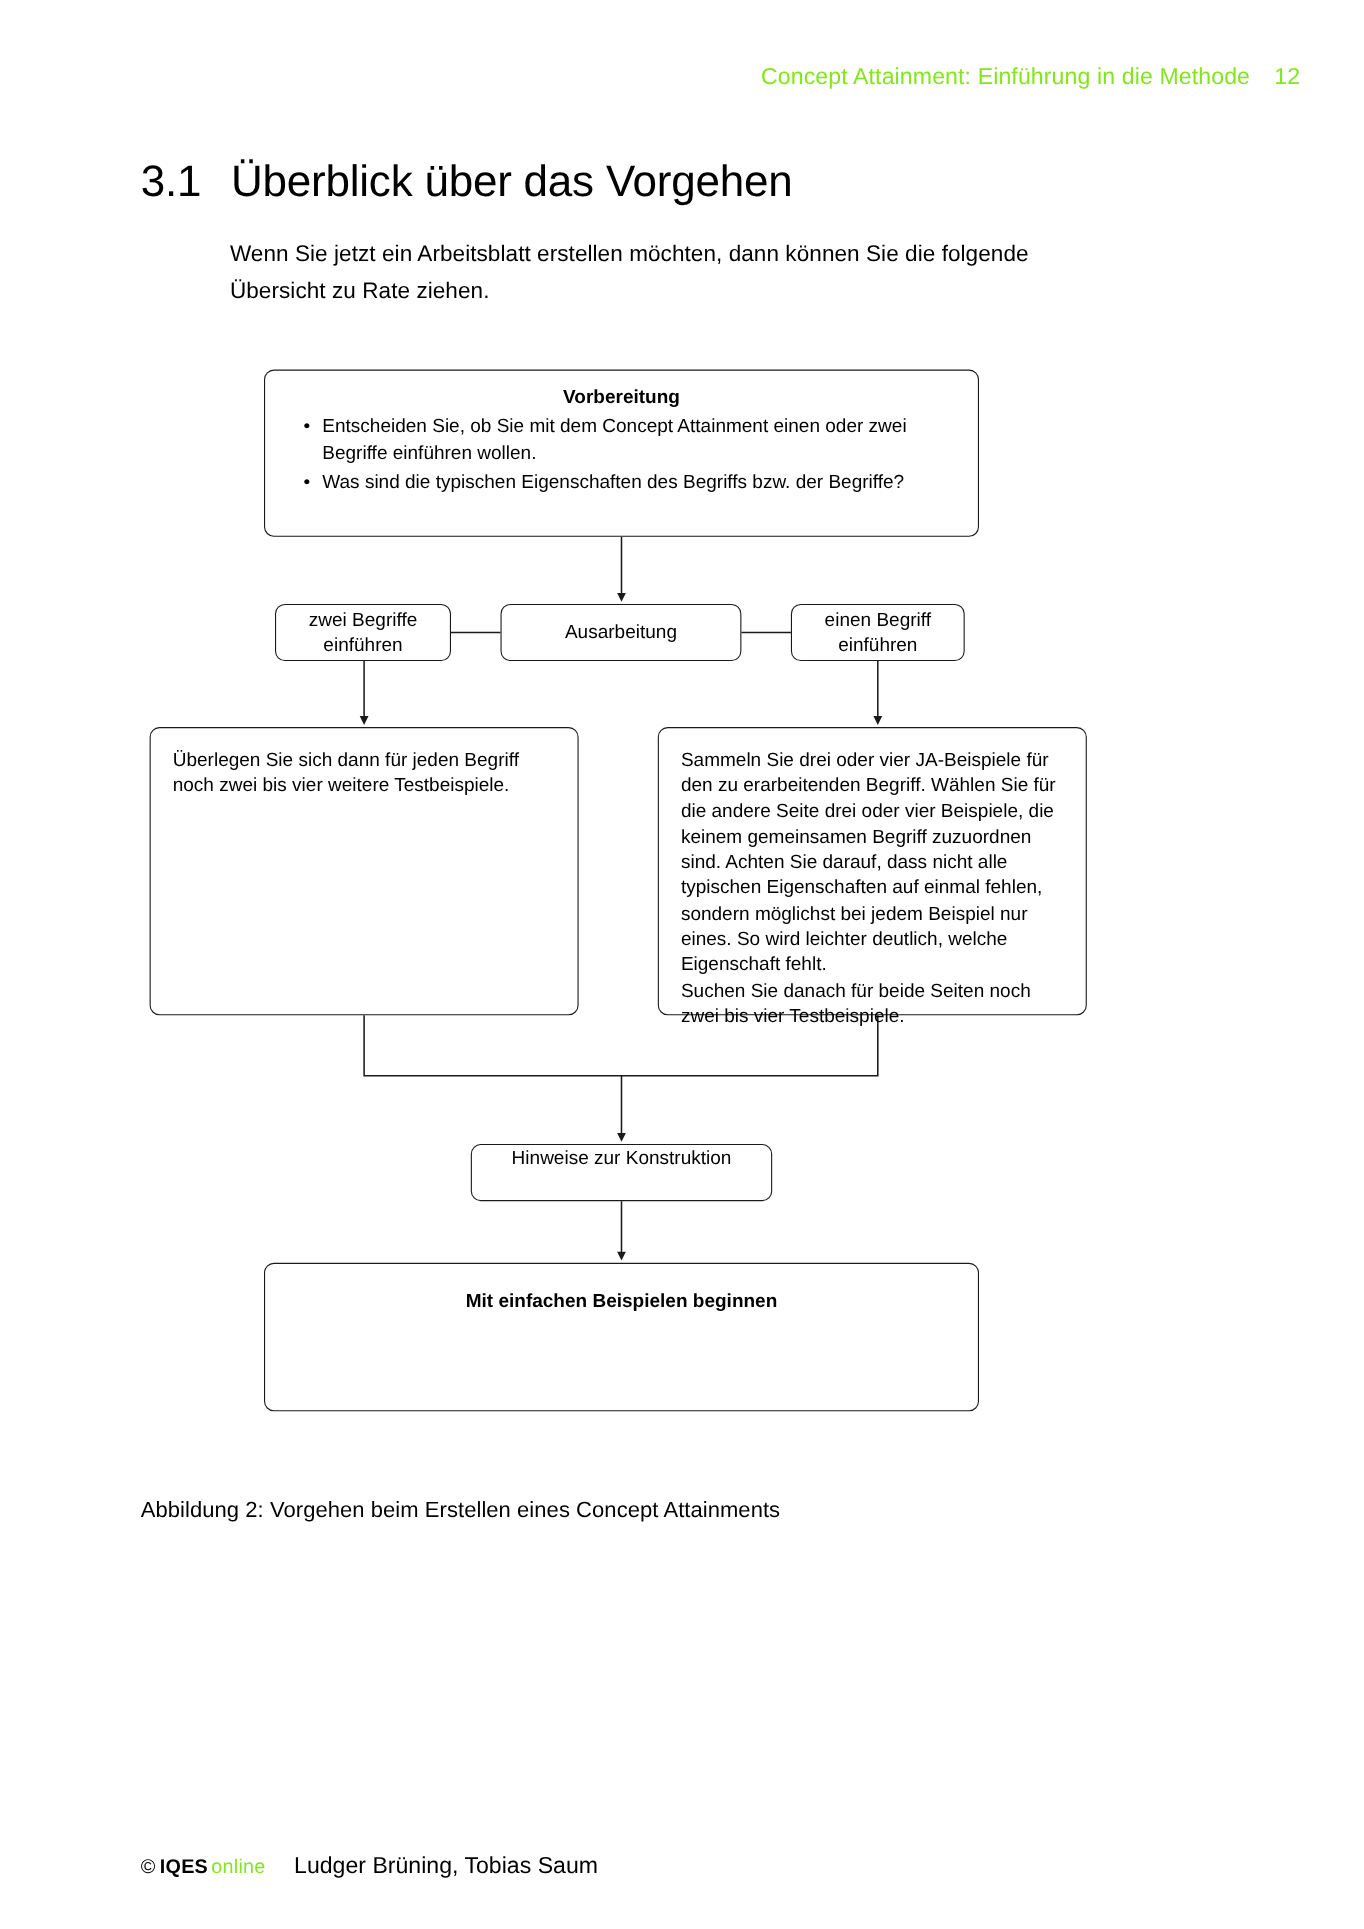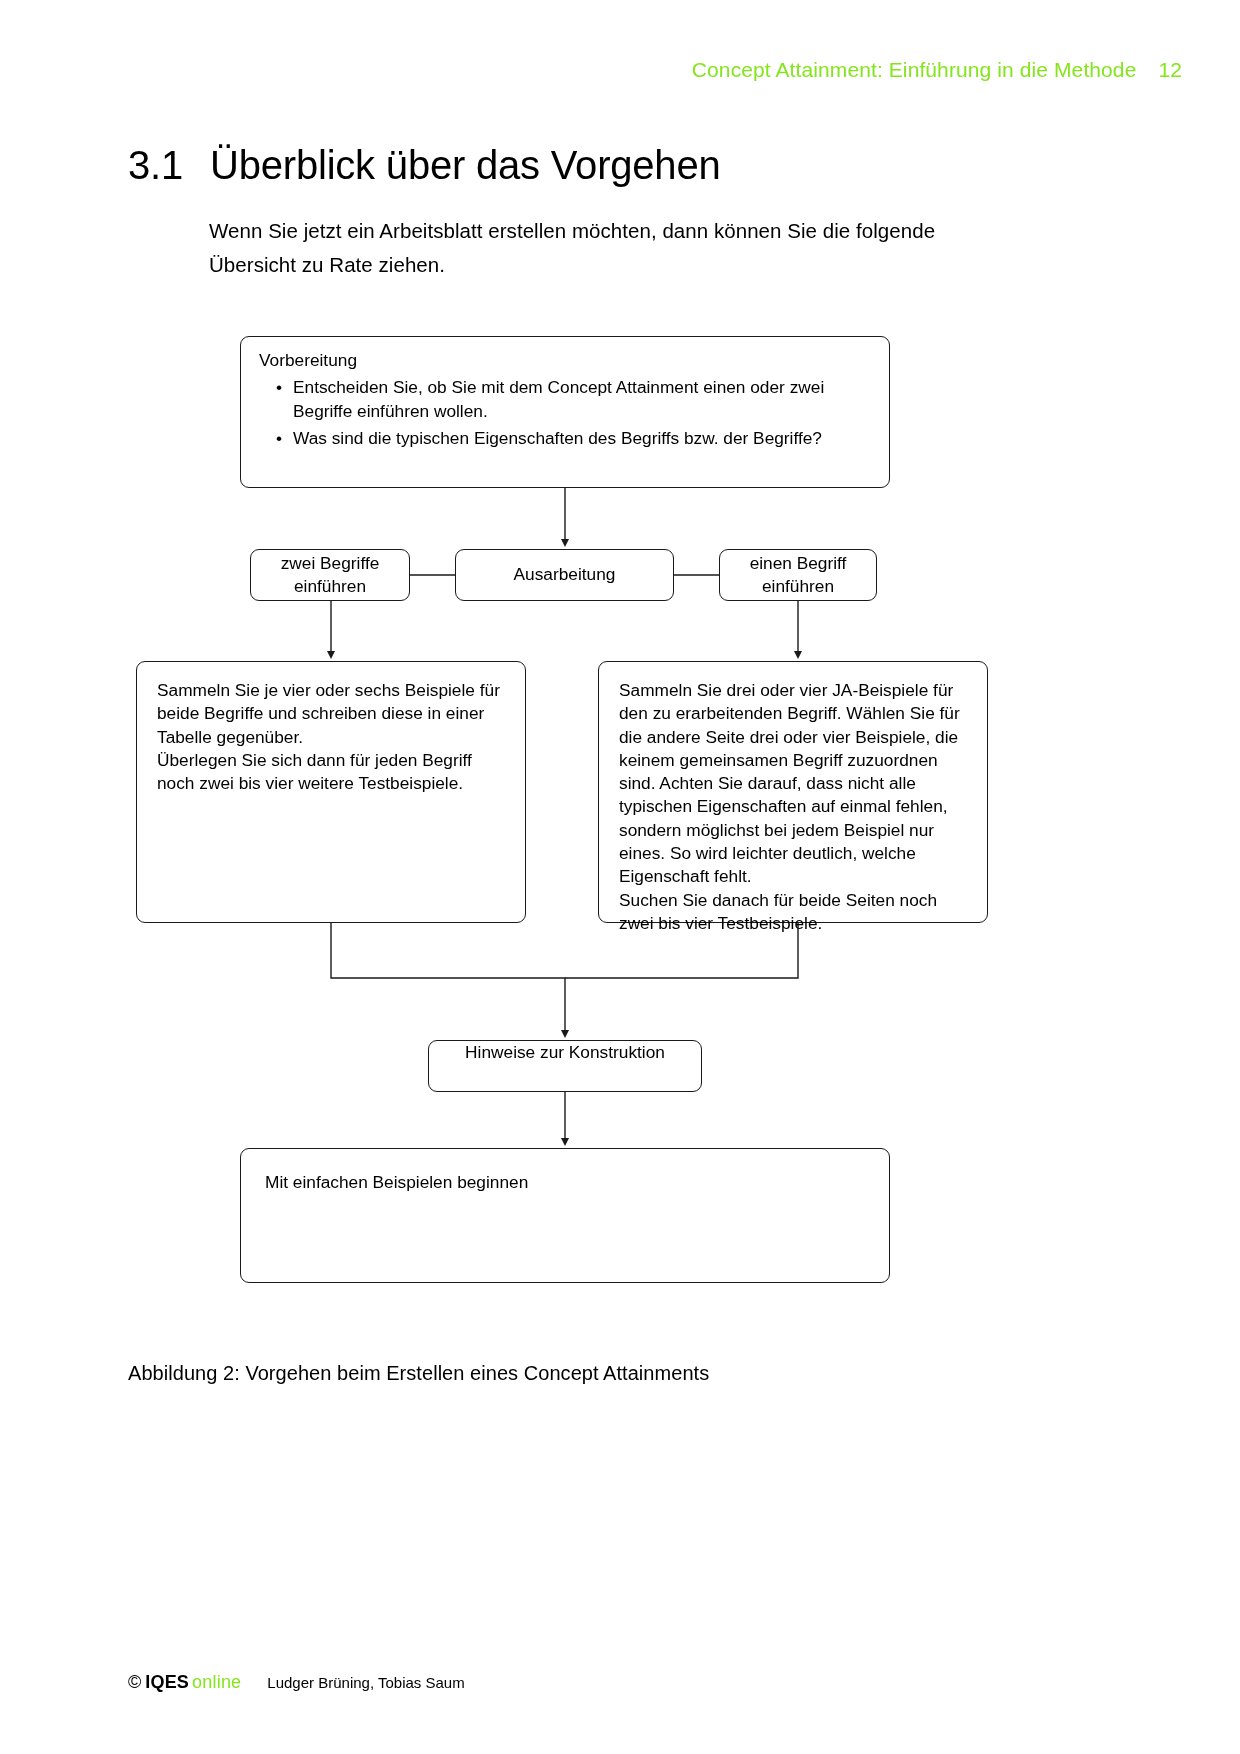--- a/index.html
+++ b/index.html
@@ -73,21 +73,22 @@
   .node {
     position: absolute;
     box-sizing: border-box;
     border: 1.3px solid #1a1a1a;
     border-radius: 9px;
     background: #ffffff;
     font-size: 17.3px;
     line-height: 23.3px;
   }
   .node .node-title {
-    font-weight: normal;
+    font-weight: bold;
+    text-align: center;
     display: block;
   }
   .node ul {
     margin: 0;
     padding: 0 0 0 30px;
     list-style: none;
   }
   .node ul li {
     position: relative;
     padding-left: 0;
@@ -149,21 +150,21 @@
     position: absolute;
     left: 128px;
     top: 1672px;
     display: flex;
     align-items: baseline;
     font-size: 18px;
   }
   .footer .copy { margin-right: 4px; }
   .footer .brand-iqes { font-weight: bold; letter-spacing: 0.2px; }
   .footer .brand-online { color: #85e51c; margin-left: 3px; letter-spacing: 0.2px; }
-  .footer .authors { margin-left: 26px; font-size: 15px; }
+  .footer .authors { margin-left: 26px; font-size: 21px; margin-top: 13px; }
 </style>
 </head>
 <body>
 
 <div class="page">
 
   <div class="page-header">
     <span class="hdr-title">Concept Attainment: Einführung in die Methode</span>
     <span class="hdr-page">12</span>
   </div>
@@ -222,21 +223,20 @@
   </div>
 
   <div class="node" id="node-einen">
     <div>
       <div>einen Begriff</div>
       <div>einführen</div>
     </div>
   </div>
 
   <div class="node" id="node-left-detail">
-    <p>Sammeln Sie je vier oder sechs Beispiele für beide Begriffe und schreiben diese in einer Tabelle gegenüber.</p>
     <p>Überlegen Sie sich dann für jeden Begriff noch zwei bis vier weitere Testbeispiele.</p>
   </div>
 
   <div class="node" id="node-right-detail">
     <p>Sammeln Sie drei oder vier JA-Beispiele für den zu erarbeitenden Begriff. Wählen Sie für die andere Seite drei oder vier Beispiele, die keinem gemeinsamen Begriff zuzuordnen sind. Achten Sie darauf, dass nicht alle typischen Eigenschaften auf einmal fehlen, sondern möglichst bei jedem Beispiel nur eines. So wird leichter deutlich, welche Eigenschaft fehlt.</p>
     <p>Suchen Sie danach für beide Seiten noch zwei bis vier Testbeispiele.</p>
   </div>
 
   <div class="node" id="node-hinweise">
     <span>Hinweise zur Konstruktion</span>

